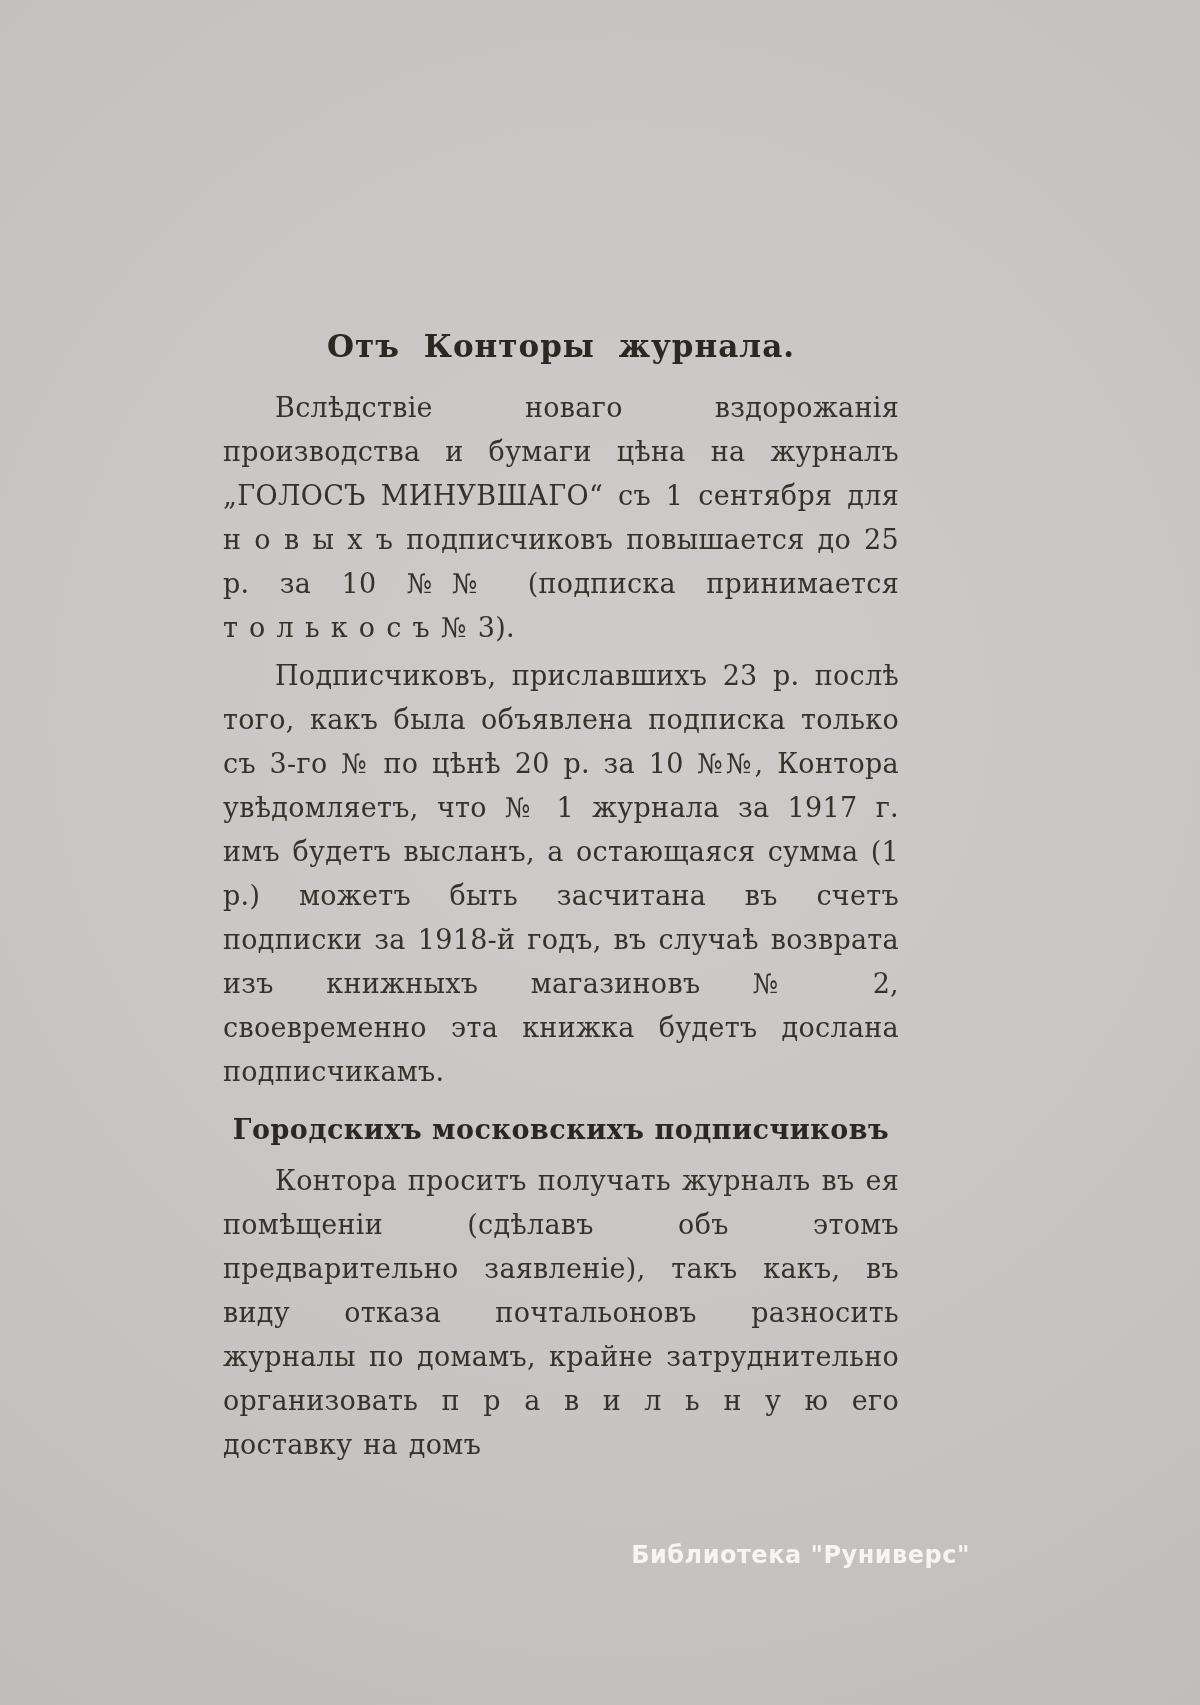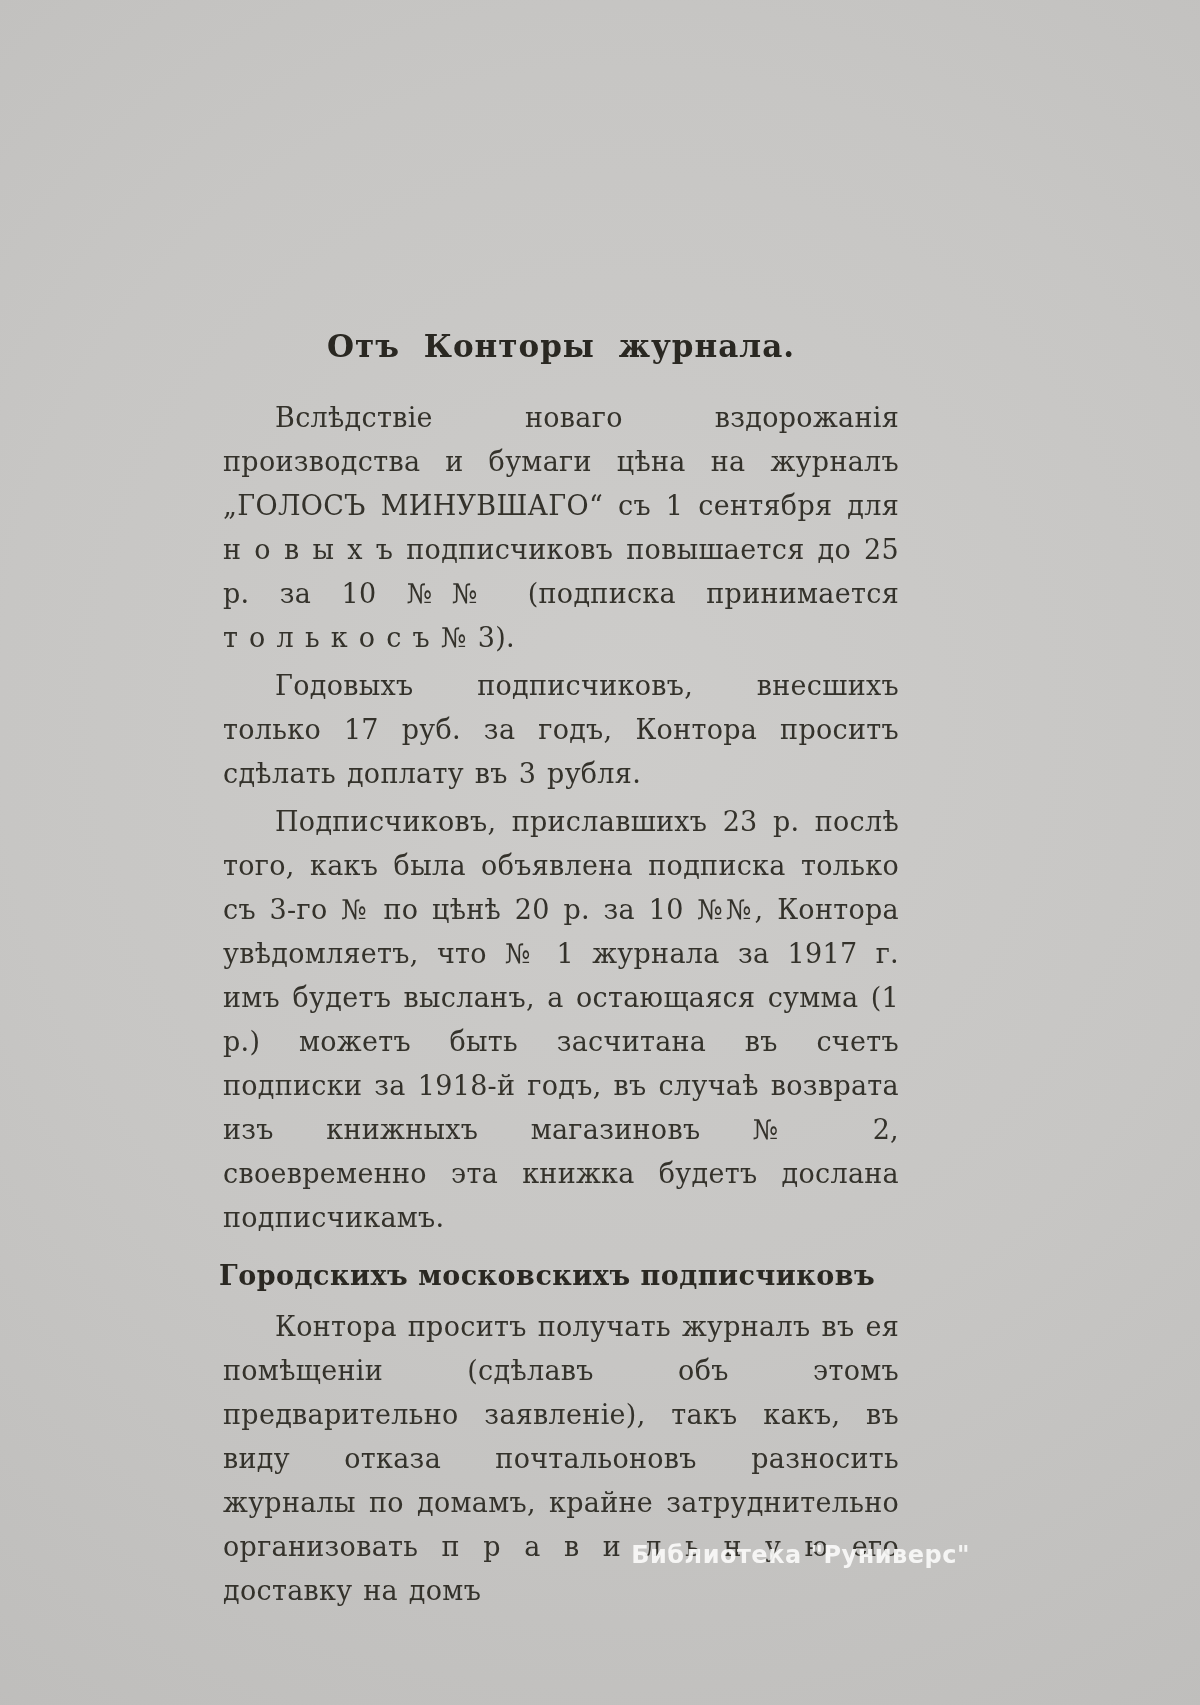--- a/index.html
+++ b/index.html
@@ -27,38 +27,39 @@
   .text-block {
     position: absolute;
     left: 219px;
     top: 328px;
     width: 684px;
   }
   .doc-title {
     font-size: 31px;
     font-weight: bold;
     text-align: center;
-    margin: 0 0 32px 0;
+    margin: 0 0 22px 0;
     word-spacing: 12px;
     letter-spacing: 1px;
     color: #2a2822;
   }
   .para {
     font-size: 27px;
     line-height: 44px;
     text-align: justify;
     text-indent: 52px;
     margin: 4px;
     letter-spacing: 0.3px;
     word-spacing: 2px;
     color: #34322b;
   }
   .doc-subheading {
     font-size: 27px;
     font-weight: bold;
+    text-align: center;
     margin: 20px 0 14px 0;
     letter-spacing: 0.5px;
     color: #2a2822;
   }
   .watermark {
     position: absolute;
     right: 230px;
     bottom: 136px;
     font-family: "DejaVu Sans", "Liberation Sans", sans-serif;
     font-size: 24px;
@@ -67,19 +68,18 @@
     letter-spacing: 0.5px;
   }
 </style>
 </head>
 <body>
 
 <div class="scan-page">
   <div class="text-block">
     <h1 class="doc-title">Отъ Конторы журнала.</h1>
     <p class="para">Вслѣдствіе новаго вздорожанія производства и бумаги цѣна на журналъ „ГОЛОСЪ МИНУВШАГО“ съ 1 сентября для н&nbsp;о&nbsp;в&nbsp;ы&nbsp;х&nbsp;ъ подписчиковъ повышается до 25 р. за 10 №№ (подписка принимается т&nbsp;о&nbsp;л&nbsp;ь&nbsp;к&nbsp;о  с&nbsp;ъ  № 3).</p>
-    <p class="para">Годовыхъ подписчиковъ, внесшихъ только 17 руб. за годъ, Контора проситъ сдѣлать доплату въ 3 рубля.</p>
     <p class="para">Подписчиковъ, приславшихъ 23 р. послѣ того, какъ была объявлена подписка только съ 3-го № по цѣнѣ 20 р. за 10 №№, Контора увѣдомляетъ, что № 1 журнала за 1917 г. имъ будетъ высланъ, а остающаяся сумма (1 р.) можетъ быть засчитана въ счетъ подписки за 1918-й годъ, въ случаѣ возврата изъ книжныхъ магазиновъ № 2, своевременно эта книжка будетъ дослана подписчикамъ.</p>
     <h2 class="doc-subheading">Городскихъ московскихъ подписчиковъ</h2>
     <p class="para">Контора проситъ получать журналъ въ ея помѣщеніи (сдѣлавъ объ этомъ предварительно заявленіе), такъ какъ, въ виду отказа почтальоновъ разносить журналы по домамъ, крайне затруднительно организовать п&nbsp;р&nbsp;а&nbsp;в&nbsp;и&nbsp;л&nbsp;ь&nbsp;н&nbsp;у&nbsp;ю его доставку на домъ</p>
   </div>
   <div class="watermark">Библиотека "Руниверс"</div>
 </div>
 
 </body></html>

